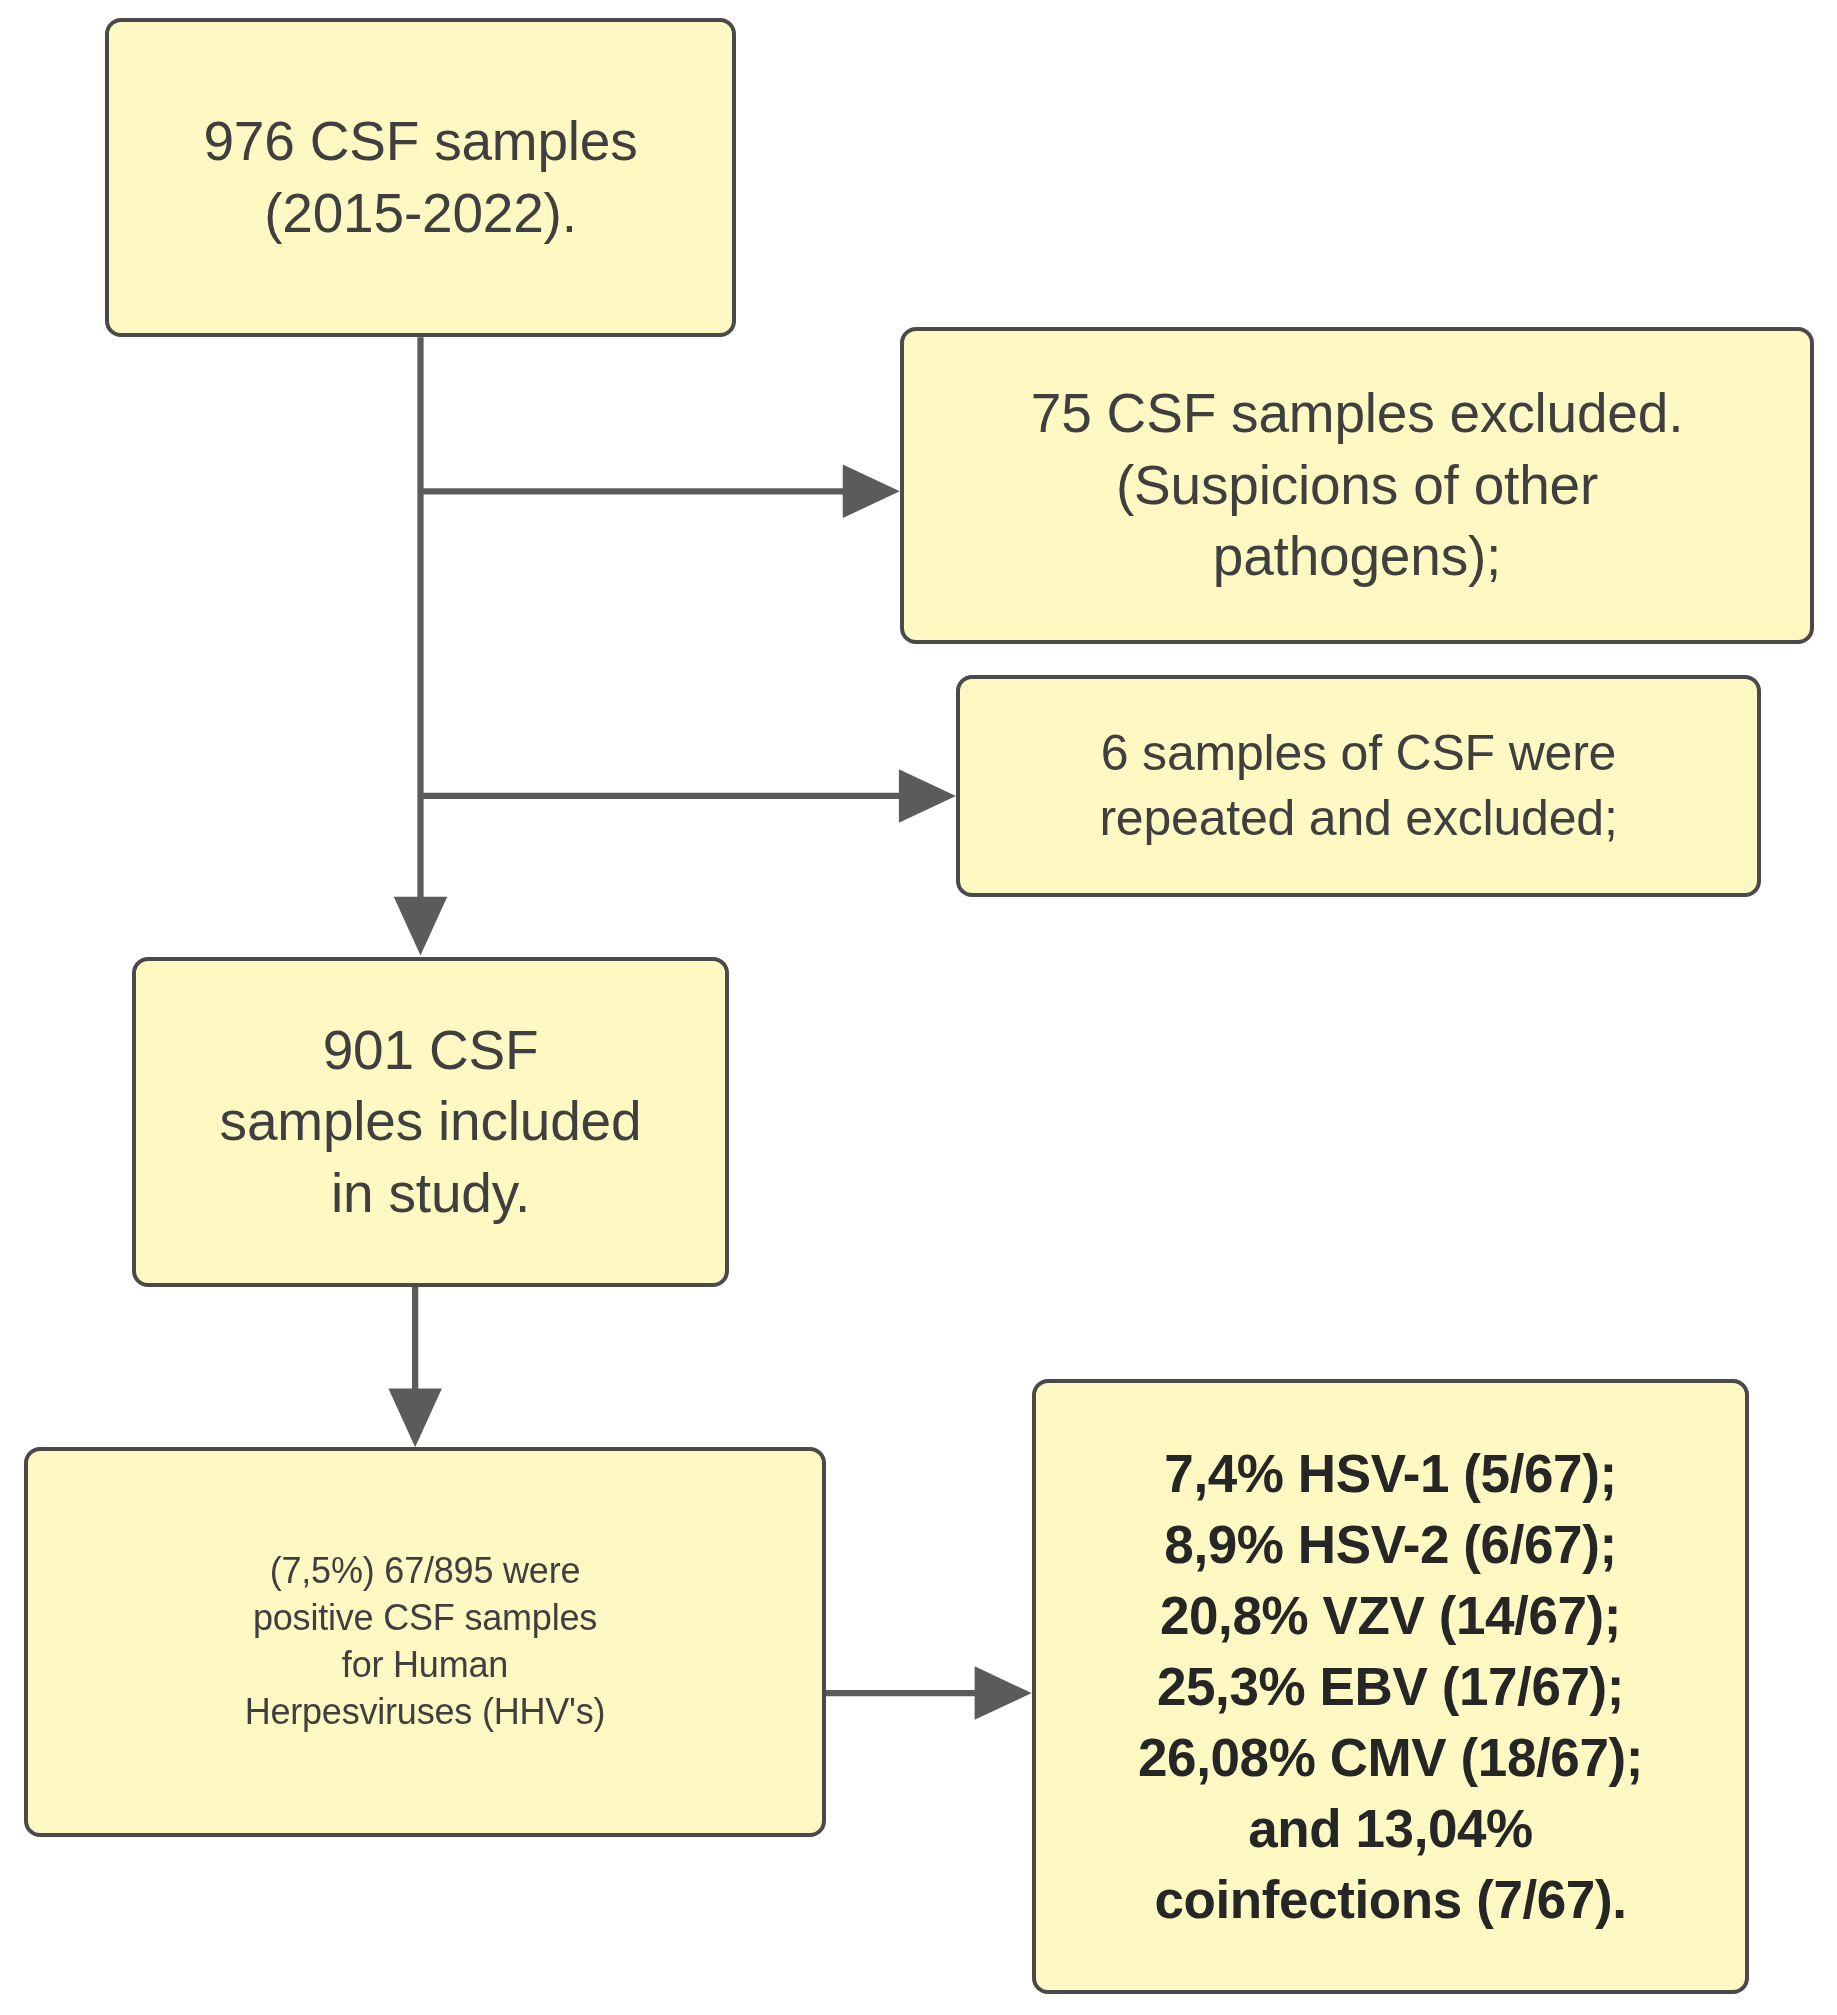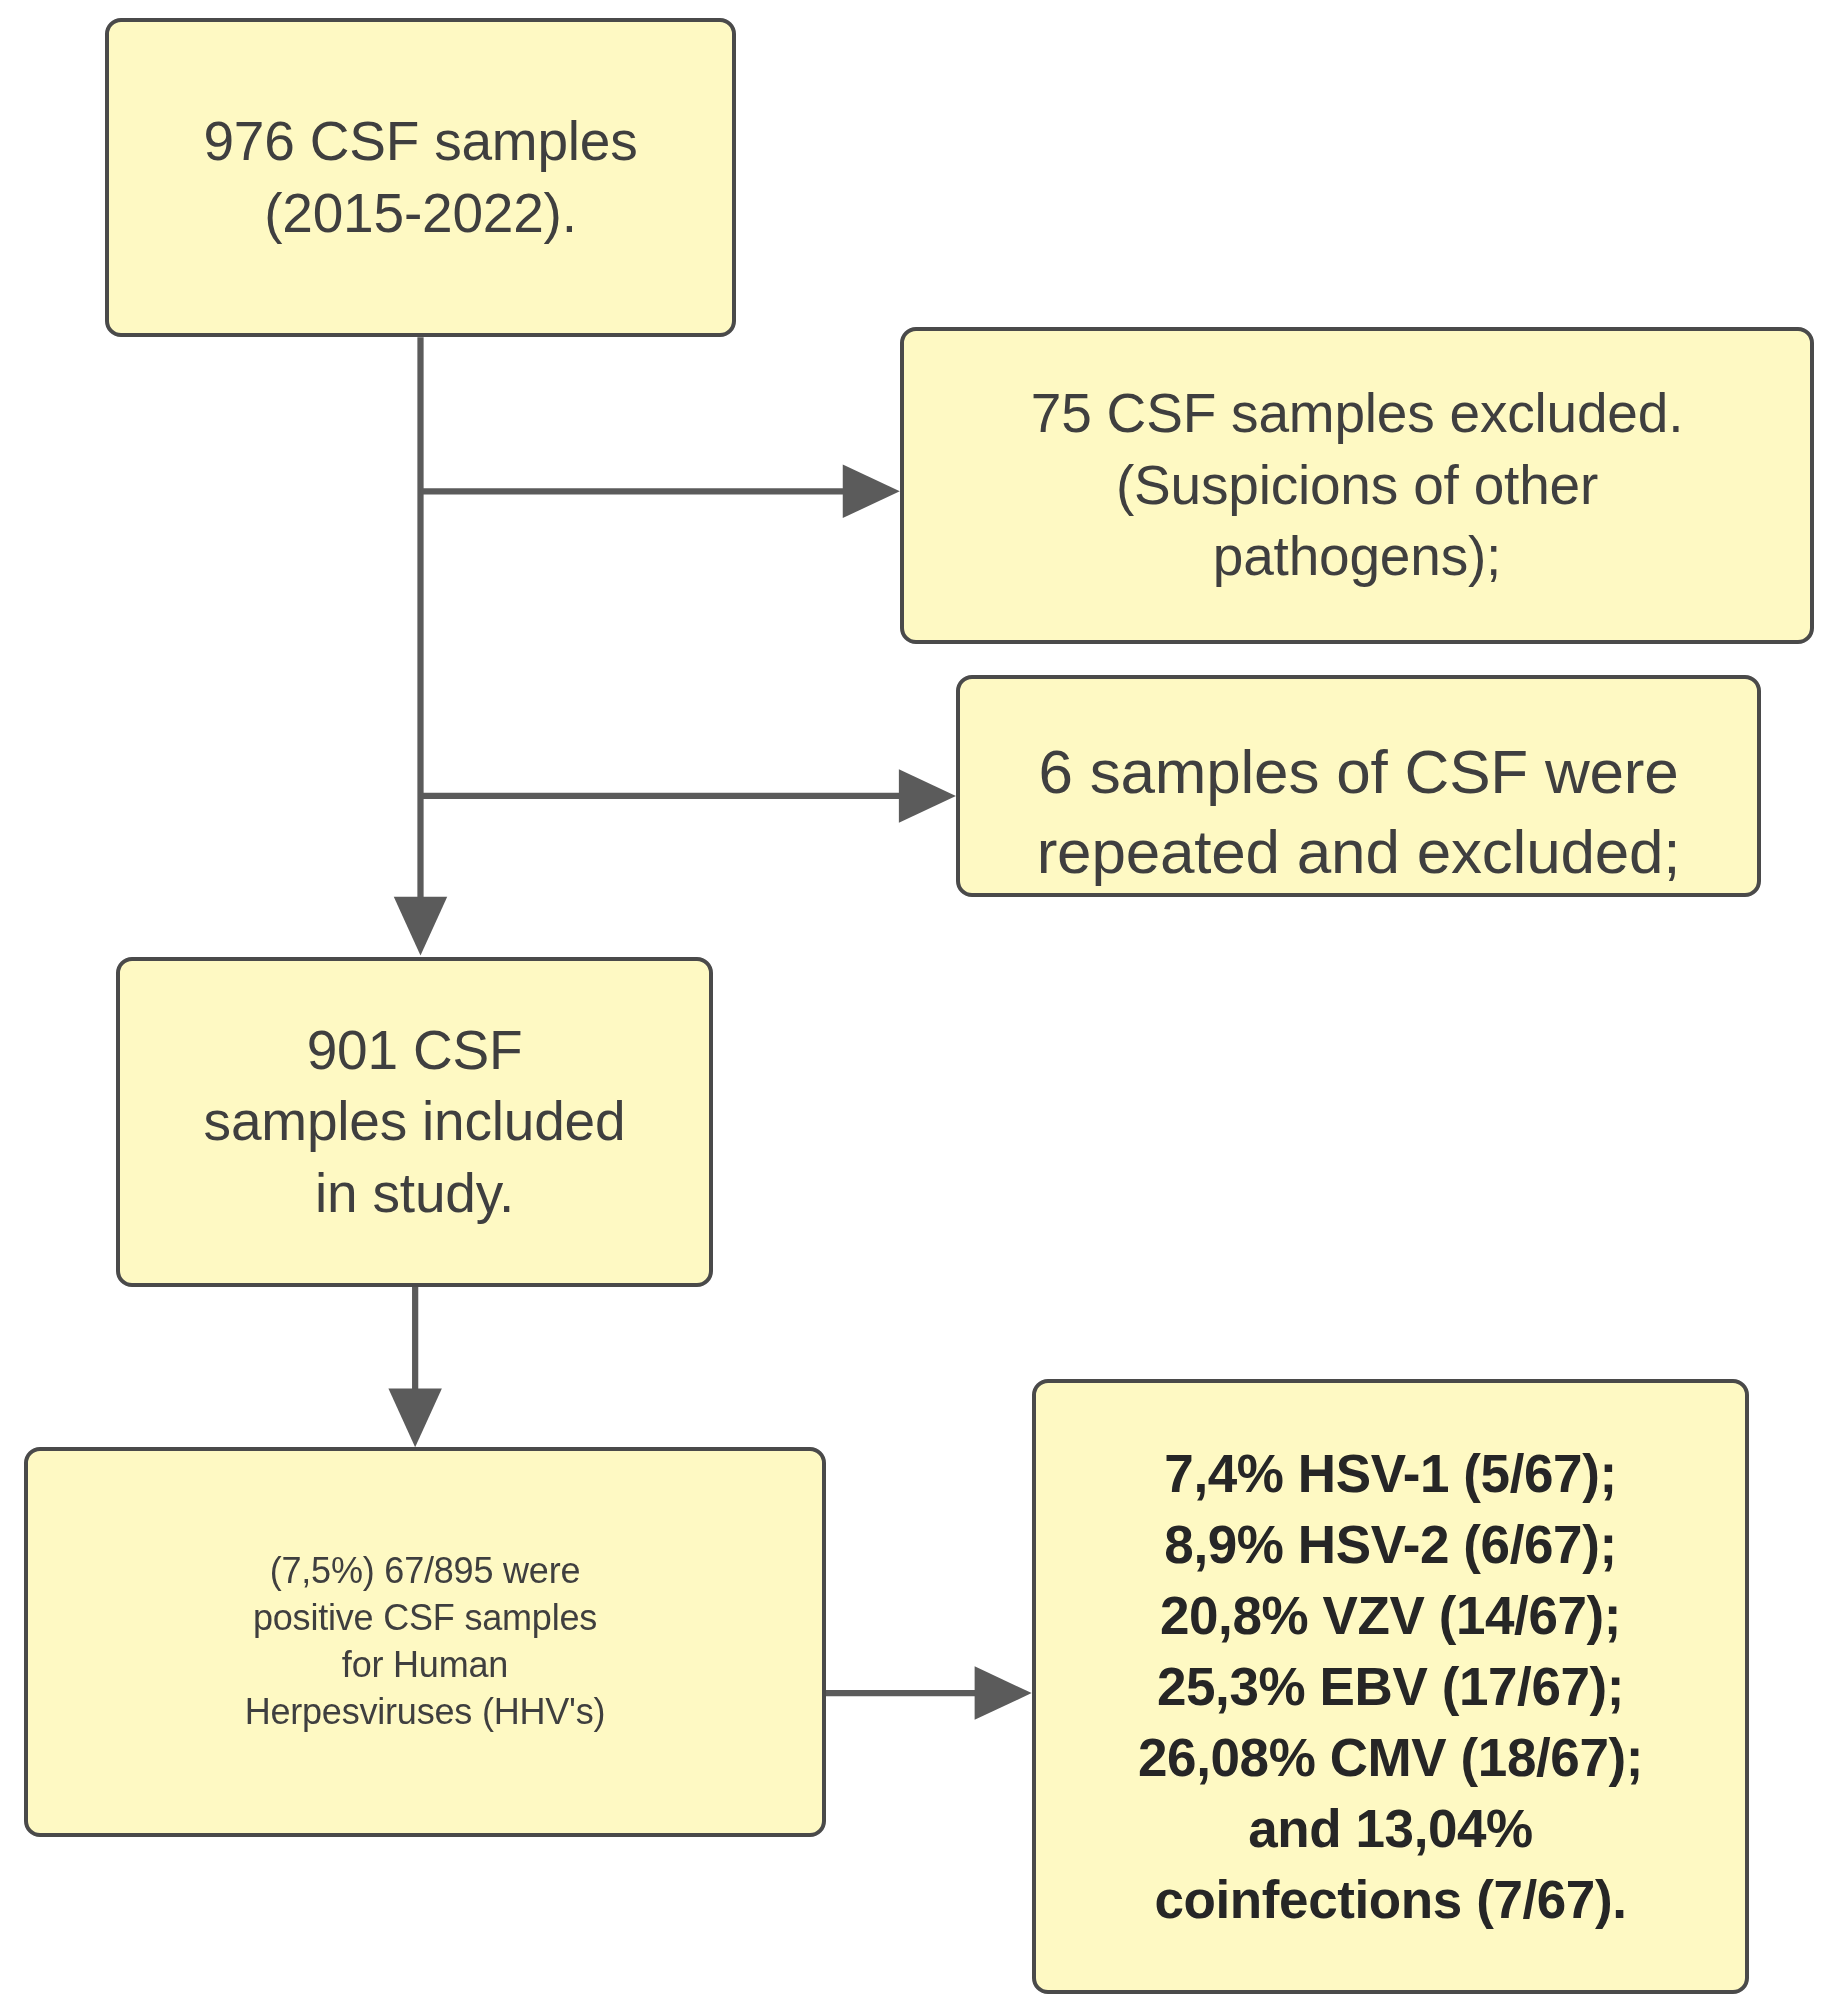--- a/index.html
+++ b/index.html
@@ -34,22 +34,22 @@
   .node .txt {
     width: 100%;
     padding: 0 14.3px;
     box-sizing: border-box;
     white-space: pre-line;
   }
 
   
   #node-source   { left: 105px;  top: 18px;   width: 631px;  height: 319px; font-size: 55px; }
   #node-excluded { left: 900px; top: 327px;  width: 914px; height: 317px; font-size: 55px; }
-  #node-repeated { left: 956px; top: 675px;  width: 805px;  height: 222px; font-size: 62px; align-items: flex-end; }
-  #node-included { left: 116px;  top: 957px; width: 597px;  height: 330px; font-size: 55px; }
+  #node-repeated { left: 956px; top: 675px;  width: 805px;  height: 222px; font-size: 50px; }
+  #node-included { left: 132px;  top: 957px; width: 597px;  height: 330px; font-size: 55px; }
   #node-positive { left: 24px;   top: 1447px; width: 802px;  height: 390px; font-size: 36px; }
   #node-results  { left: 1032px; top: 1379px; width: 717px;  height: 615px; font-size: 53px; font-weight: bold; color: #262626; line-height: 1.34; letter-spacing: -0.4px;}
 
   #node-excluded .txt { padding: 0 23px; }
   #node-results .txt  { padding: 0 20px; }
 
   .svg-layer {
     position: absolute;
     left: 0;
     top: 0;

